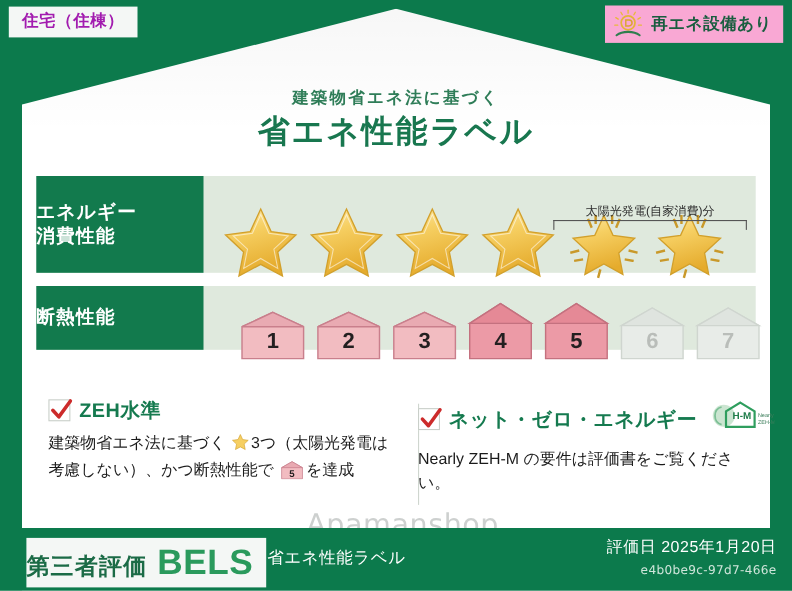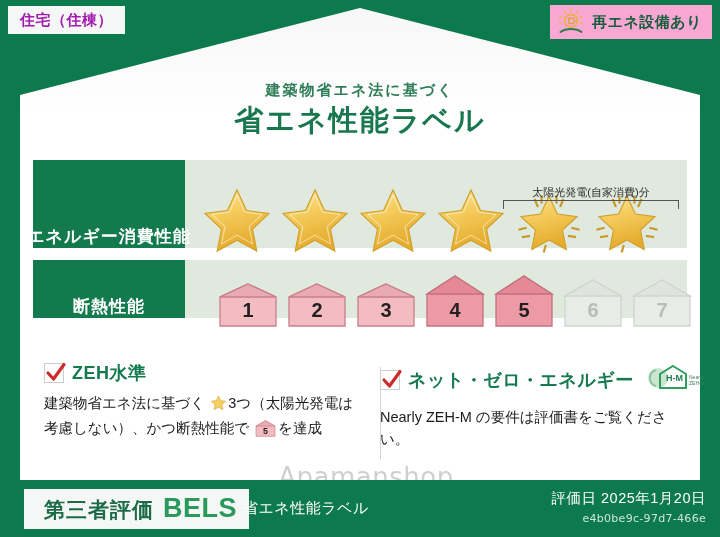--- a/index.html
+++ b/index.html
@@ -116,22 +116,22 @@
   }
   .rating-row.energy { height: 88px; }
   .rating-row.insul  { height: 58px; }
 
   .row-label {
     width: 152px;
     flex: 0 0 152px;
     background: #127a4d;
     color: #ffffff;
     display: flex;
-    flex-direction: row;
-    align-items: flex-end;
+    flex-direction: column;
+    align-items: flex-start;
     justify-content: center;
     font-size: 17px;
     font-weight: bold;
     letter-spacing: 1px;
     line-height: 1.3;
   }
   .row-label .ln { display: block; white-space: nowrap; }
 
   .row-body {
     flex: 1;
@@ -260,35 +260,35 @@
     position: absolute;
     left: 0; bottom: 0;
     width: 720px; height: 57px;
     background: #0c7a4c;
     z-index: 8;
   }
   .bels-chip {
     position: absolute;
     left: 24px; top: 9px;
     background: #f4f7f5;
-    padding: 6px 12px 7px 20px;
+    padding: 6px 12px 7px 0;
     display: flex;
     align-items: baseline;
     gap: 9px;
     line-height: 1;
   }
   .bels-chip .jp {
     color: #1b6b46;
     font-size: 21px;
     font-weight: bold;
     letter-spacing: 1px;
   }
   .bels-chip .bels {
     color: #2a9a5c;
-    font-size: 27px;
+    font-size: 32px;
     font-weight: bold;
     letter-spacing: 0.5px;
     font-family: "Liberation Sans", sans-serif;
   }
   .bldg-name {
     position: absolute;
     left: 243px; top: 20px;
     color: #ffffff;
     font-size: 15px;
     letter-spacing: 0.5px;

